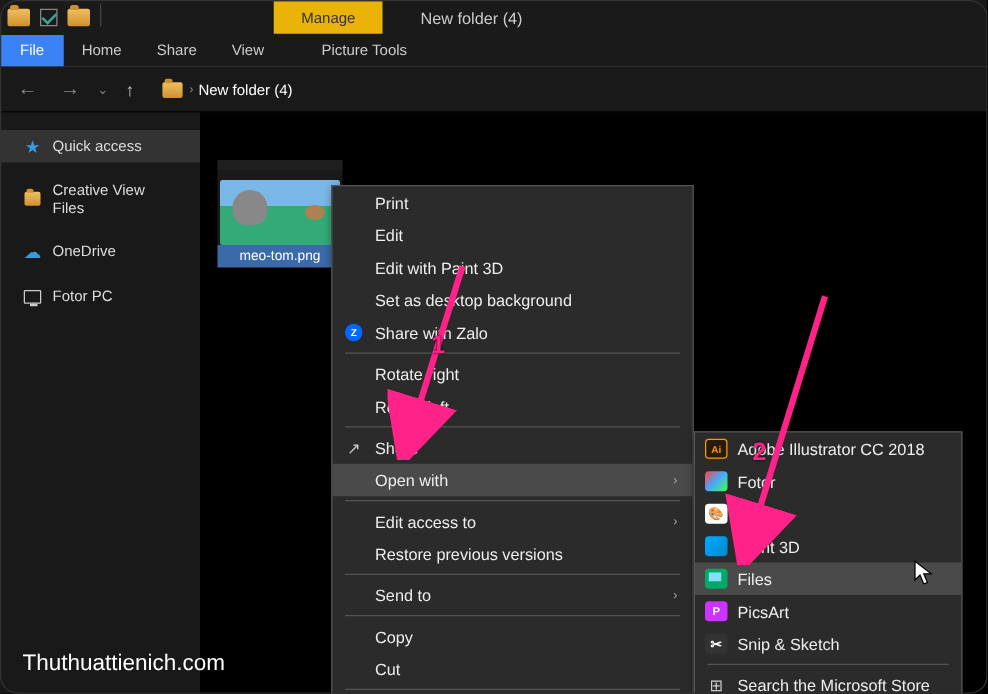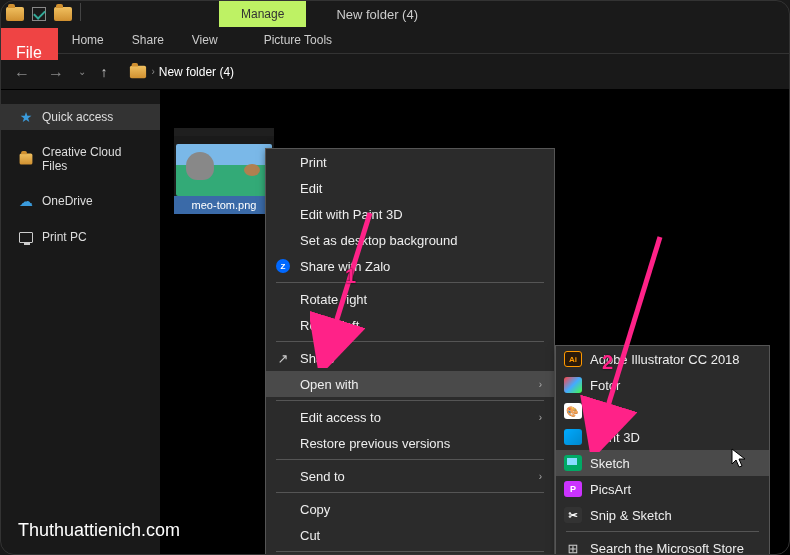--- a/index.html
+++ b/index.html
@@ -6,25 +6,25 @@
 body { background: #000; width: 790px; height: 555px; overflow: hidden; position: relative; color: #fff; font-size: 12px; }
 
 .titlebar { height: 28px; background: #1a1a1a; display: flex; align-items: center; }
 .titlebar .qat { display: flex; gap: 2px; padding: 0 4px; }
 .qat-item { width: 22px; height: 22px; display: flex; align-items: center; justify-content: center; }
 .folder-ico { width: 18px; height: 14px; background: linear-gradient(#f0c060, #d09030); border-radius: 2px; position: relative; }
 .folder-ico::before { content:""; position:absolute; top:-3px; left:2px; width:7px; height:4px; background:#d09030; border-radius:2px 2px 0 0; }
 .check-ico { width: 14px; height: 14px; border: 1px solid #888; position: relative; }
 .check-ico::after { content:""; position:absolute; left:3px; top:0; width:5px; height:9px; border-right:2px solid #3a9; border-bottom:2px solid #3a9; transform:rotate(45deg); }
 .titlebar .sep { width:1px; height:18px; background:#444; margin:0 4px; }
-.ribbon-tab-contextual { background: #bef264; color: #333; padding: 6px 22px; font-size: 12px; margin-left: 130px; }
+.ribbon-tab-contextual { background: #eab308; color: #333; padding: 6px 22px; font-size: 12px; margin-left: 130px; }
 .ribbon-tab-title { color: #ccc; font-size: 13px; margin-left: 30px; }
 
 .ribbon { height: 26px; background: #1a1a1a; display: flex; align-items: stretch; border-bottom: 1px solid #333; }
-.ribbon-file { background: #ef4444; color: #fff; padding: 16px 16px; font-size: 16px; }
+.ribbon-file { background: #3b82f6; color: #fff; padding: 5px 16px; font-size: 12px; }
 .ribbon-item { padding: 5px 14px; color: #ccc; font-size: 12px; }
 .ribbon-item.contextual { margin-left: 18px; }
 
 .toolbar { height: 36px; background: #191919; display: flex; align-items: center; padding: 0 10px; gap: 10px; border-bottom: 1px solid #000; }
 .nav-arrow { color: #888; font-size: 16px; padding: 0 4px; }
 .chev { color: #888; font-size: 10px; }
 .up-arrow { color: #ccc; font-size: 14px; padding: 0 4px; }
 .breadcrumb { display: flex; align-items: center; gap: 4px; margin-left: 8px; }
 .breadcrumb .folder-ico { transform: scale(0.9); }
 .bc-sep { color: #888; font-size: 10px; }
@@ -126,33 +126,33 @@
   <div class="sidebar">
     <div class="sb-item active">
       <span class="sb-icon star-ico">★</span>
       <span>Quick access</span>
     </div>
     <div style="height:10px"></div>
     <div class="sb-item">
       <span class="sb-icon">
           <div class="folder-ico" style="transform:scale(0.8)"></div>
         </span>
-      <span>Creative Cloud Files</span>
+      <span>Creative View Files</span>
     </div>
     <div style="height:10px"></div>
     <div class="sb-item">
       <span class="sb-icon onedrive-ico">☁</span>
       <span>OneDrive</span>
     </div>
     <div style="height:10px"></div>
     <div class="sb-item">
       <span class="sb-icon">
           <div class="pc-ico"></div>
         </span>
-      <span>Print PC</span>
+      <span>Fotor PC</span>
     </div>
     <div style="height:10px"></div>
   </div>
 
   <div class="filepane">
     <div class="file-item">
       <div class="thumb">
           <div class="cartoon"></div>
         </div>
       <div class="filename">meo-tom.png</div>
@@ -241,21 +241,21 @@
   <div class="ctx-row">
       <span class="lefticon">
         <span class="app-ico paint3d-ico"></span>
       </span>
       <span>Paint 3D</span>
     </div>
   <div class="ctx-row hover">
       <span class="lefticon">
         <span class="app-ico photos-ico"></span>
       </span>
-      <span>Sketch</span>
+      <span>Files</span>
     </div>
   <div class="ctx-row">
       <span class="lefticon">
         <span class="app-ico picsart-ico">P</span>
       </span>
       <span>PicsArt</span>
     </div>
   <div class="ctx-row">
       <span class="lefticon">
         <span class="app-ico snip-ico">✂</span>

